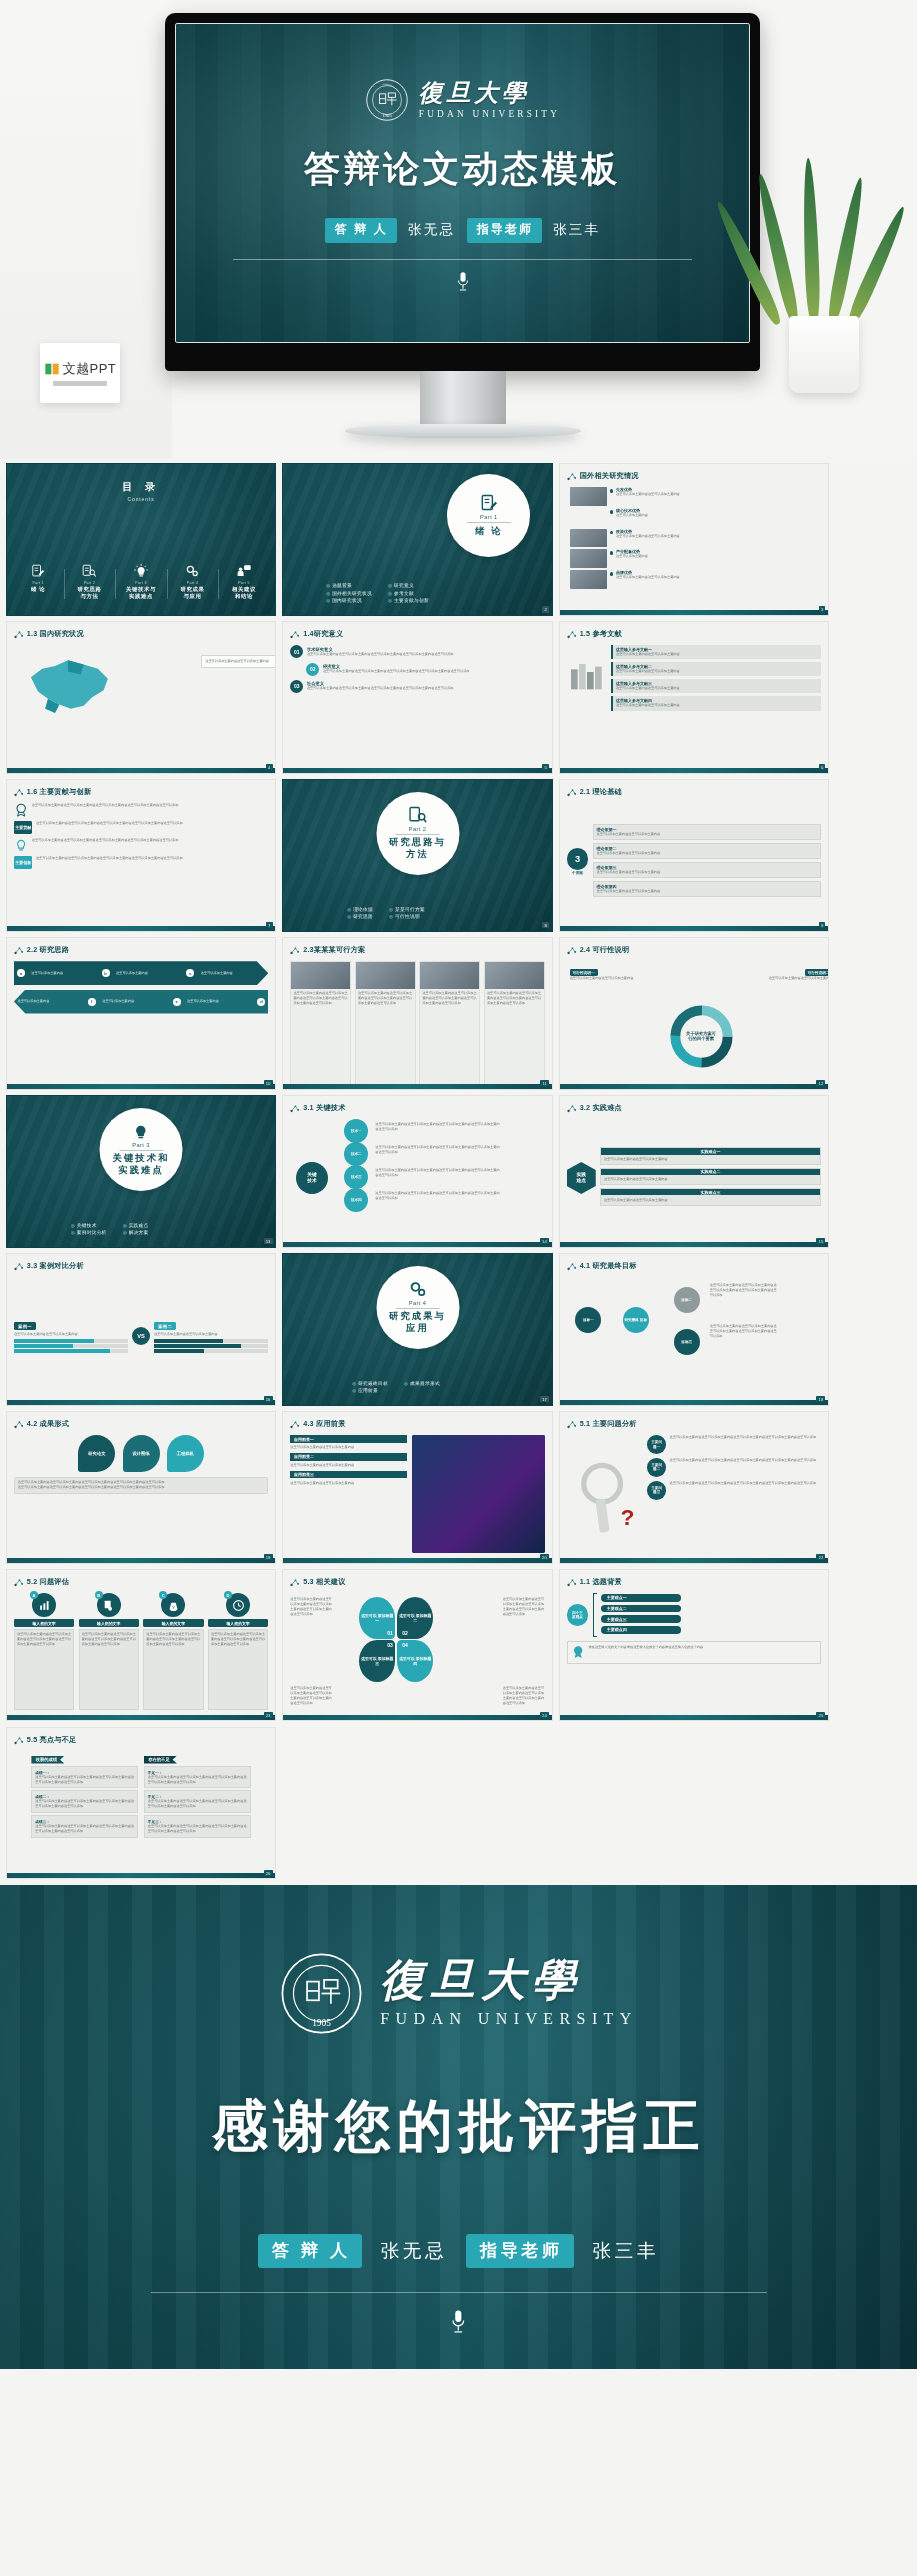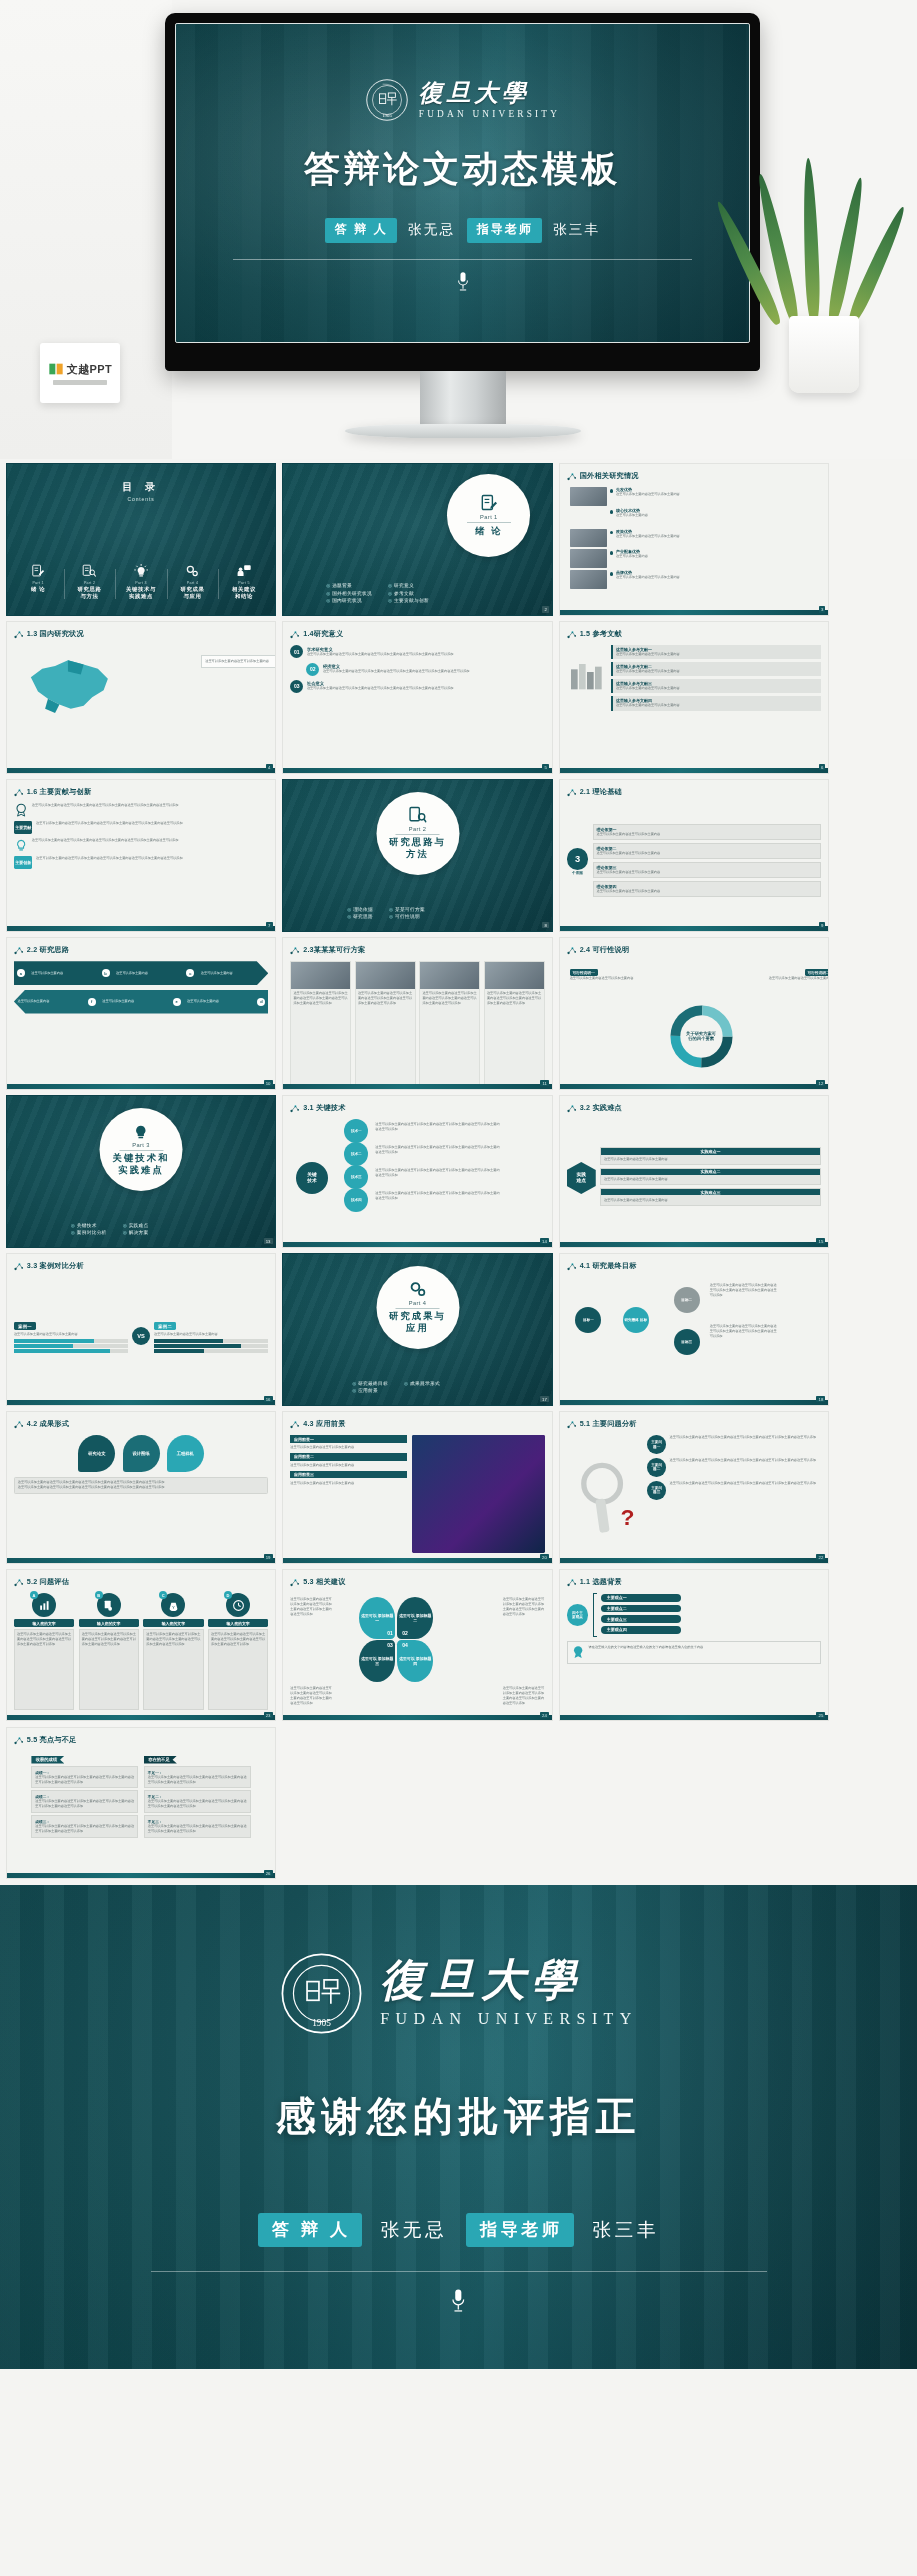--- a/index.html
+++ b/index.html
@@ -135,21 +135,21 @@
 
   
   .booklet {
     position:absolute; left:40px; bottom:56px;
     width:80px; height:60px; background:#ffffff;
     border-radius:2.9px; box-shadow:0 2.9px 8.6px rgba(0,0,0,.13);
     display:flex; flex-direction:column; align-items:center; justify-content:center; gap:2.9px;
   }
   .booklet-logo { display:flex; align-items:center; gap:2.9px; }
   .booklet-mark { width:16px; height:16px; }
-  .booklet-text { font-size:11px; font-weight:700; color:#3a3a3a; letter-spacing:0.4px; }
+  .booklet-text { font-size:13px; font-weight:400; color:#3a3a3a; letter-spacing:0.4px; }
   .booklet-bar { width:54px; height:5px; background:#c9cbc8; border-radius:0.7px; }
 
   
   .grid {
     display:grid; grid-template-columns:repeat(3,1fr);
     gap:5.7px; padding:4.3px 5.7px 5.7px 5.7px;
     background:#f4f4f2;
   }
   .slide {
     position:relative;
@@ -458,21 +458,21 @@
   .closing-cn {
     color:#fff; font-family:"Liberation Serif","DejaVu Serif",serif;
     font-size:44px; font-weight:700; font-style:italic; letter-spacing:6.4px; line-height:1;
     text-shadow:0 1.4px 4.3px rgba(0,0,0,.35);
   }
   .closing-en {
     color:#f0f8f7; font-family:"Liberation Serif","DejaVu Serif",serif;
     font-size:16px; letter-spacing:6.4px; margin-top:7.2px;
   }
   .closing-headline {
-    color:#fff; font-size:40px; font-weight:700; letter-spacing:5.7px;
+    color:#fff; font-size:56px; font-weight:700; letter-spacing:5.7px;
     margin-top:53px; text-shadow:0 2.1px 7.2px rgba(0,0,0,.35);
   }
   .closing-presenters { display:flex; align-items:center; gap:18.6px; margin-top:69px; }
   .closing-chip {
     background:#2aa7b4; color:#fff; font-size:17px; font-weight:700; letter-spacing:3.6px;
     padding:5px 11.5px 5.7px 14.3px; border-radius:2.9px;
   }
   .closing-val { color:#fff; font-size:18.6px; letter-spacing:3.6px; }
   .closing-rule { width:616px; height:0.7px; background:rgba(255,255,255,.4); margin-top:24px; }
   .closing-mic { margin-top:16px; width:18.6px; height:26px; }

